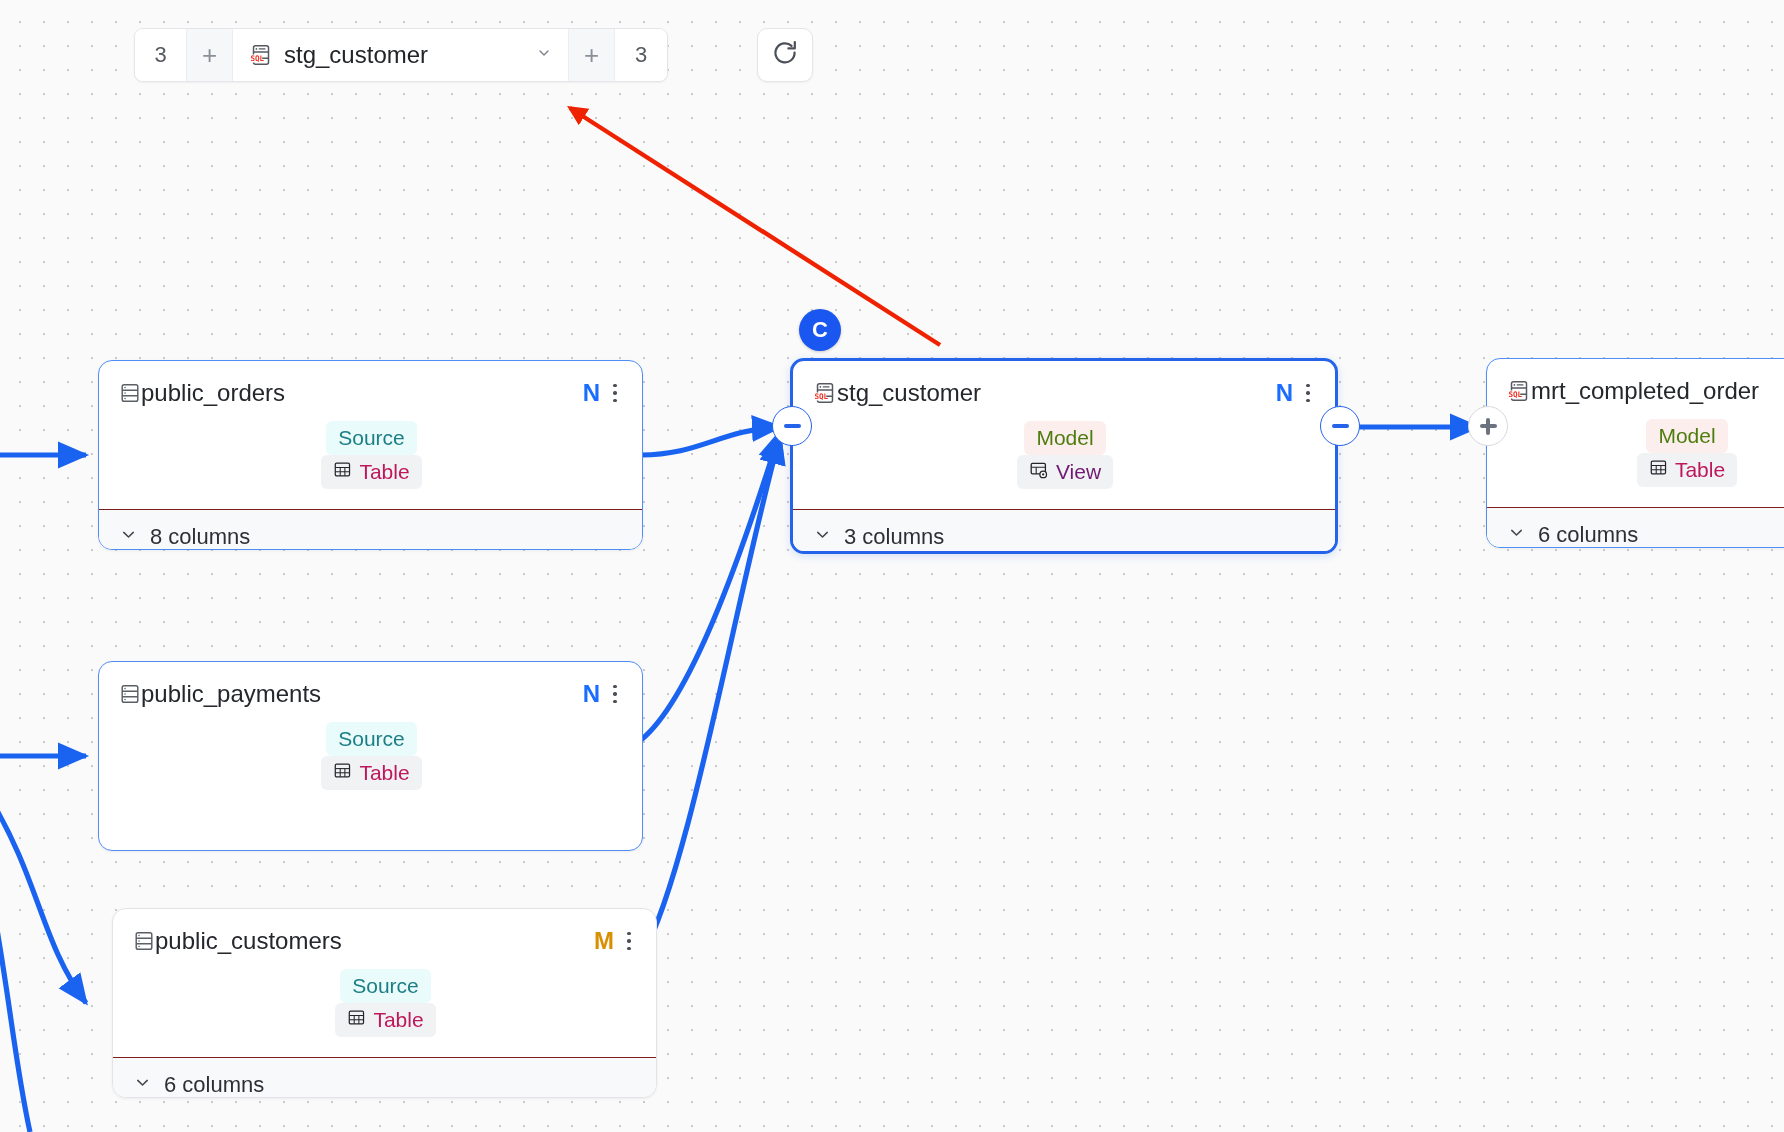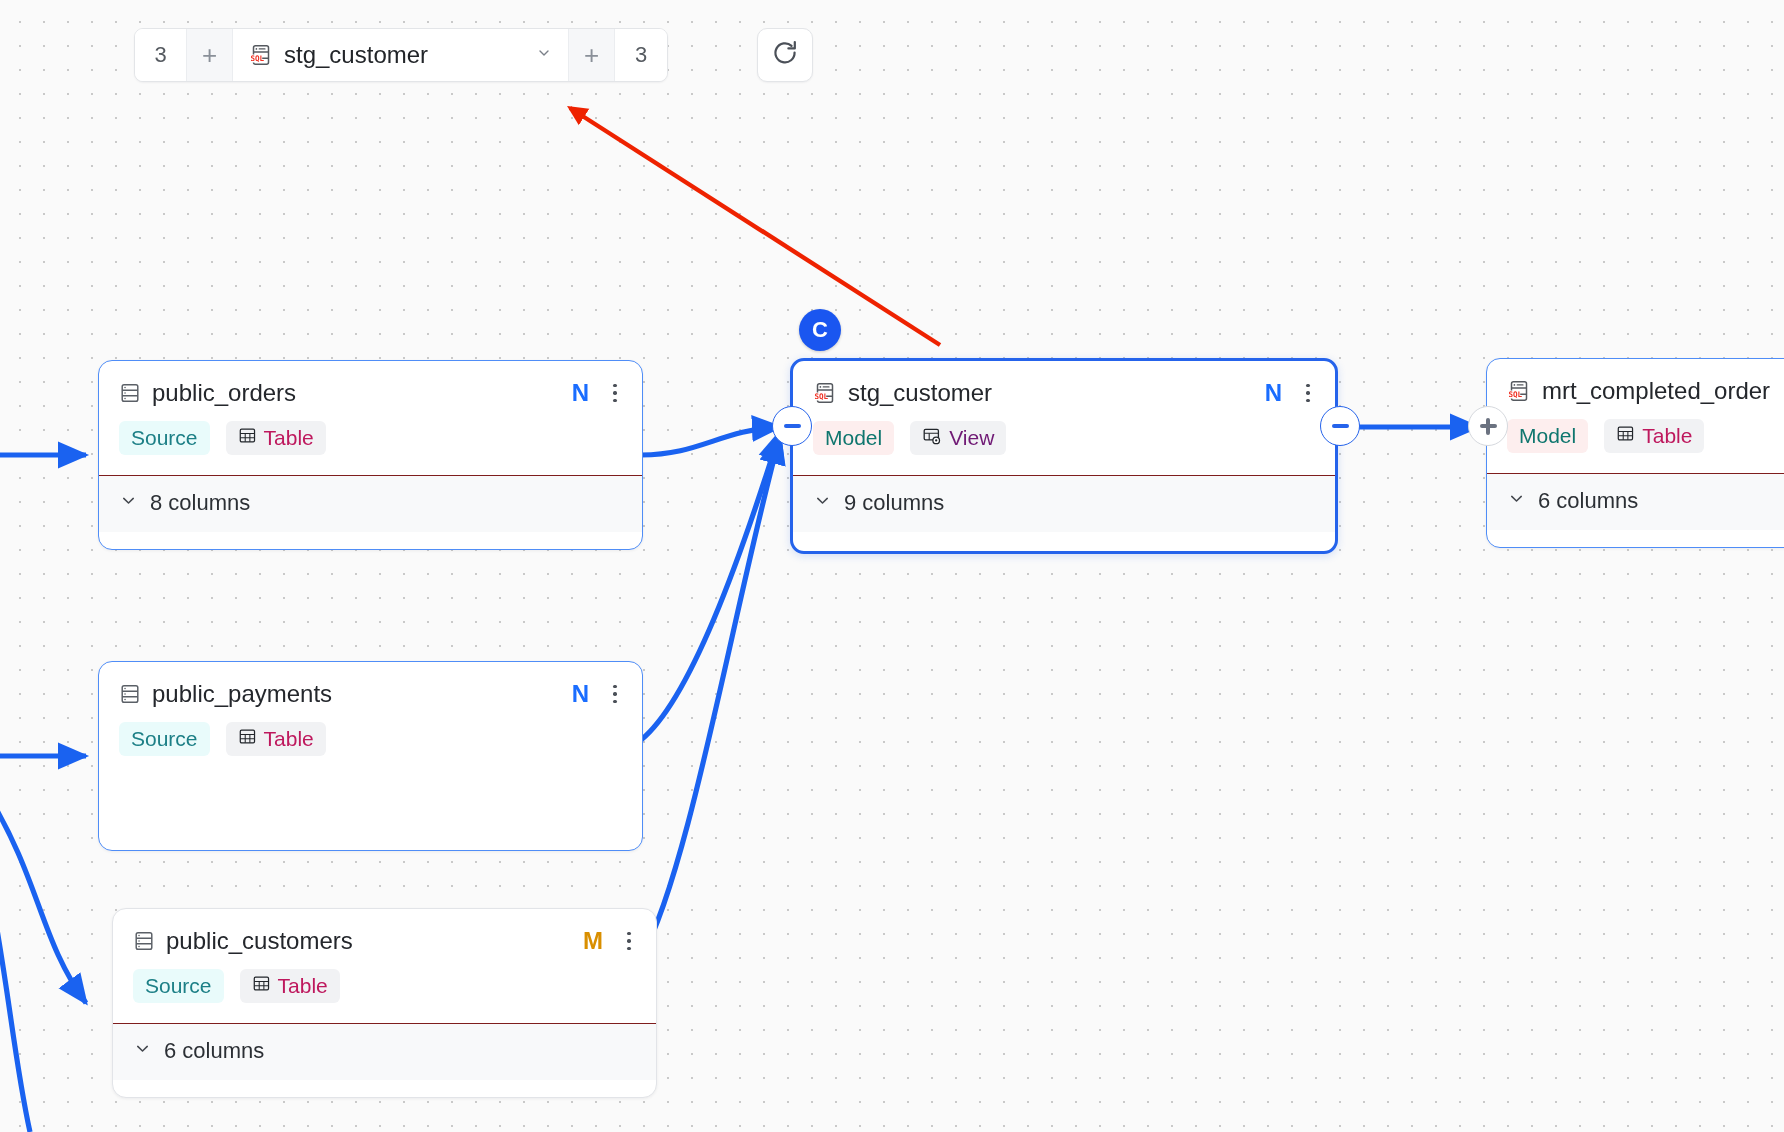--- a/index.html
+++ b/index.html
@@ -120,21 +120,20 @@
     box-shadow: 0 1px 3px rgba(16,24,40,0.06);
   }
   .node.selected {
     border: 3.5px solid #2563eb;
     box-shadow: 0 2px 8px rgba(37,99,235,0.18);
     z-index: 26;
   }
   .node-head {
     display: flex;
     align-items: center;
-    gap: 11px;
     padding: 18px 18px 4px 20px;
   }
   .node-title {
     font-size: 24px;
     color: #24272c;
     white-space: nowrap;
     overflow: hidden;
     flex: 1;
   }
   .node-flag {
@@ -153,35 +152,36 @@
     justify-content: center;
     gap: 4px;
     cursor: pointer;
     flex: 0 0 auto;
   }
   .kebab i { width: 3.4px; height: 3.4px; border-radius: 50%; background: #4b5058; display:block; }
 
   .node-badges {
     display: flex;
     align-items: center;
-    gap: 16px;
+    gap: 0;
     padding: 10px 18px 20px 20px;
+    flex-direction: column;
   }
   .badge {
     display: inline-flex;
     align-items: center;
     gap: 7px;
     height: 34px;
     padding: 0 12px;
     border-radius: 6px;
     font-size: 21px;
     white-space: nowrap;
   }
   .badge-source { background: #e9fbfb; color: #1c7f86; }
-  .badge-model  { background: #fdeeee; color: #0f766e; }
+  .badge-model  { background: #fdeeee; color: #4d7c0f; }
   .badge-table  { background: #f1f2f4; color: #be185d; }
   .badge-view   { background: #f1f2f4; color: #701a75; }
 
   .node-foot {
     display: flex;
     align-items: center;
     gap: 12px;
     padding: 14px 18px 16px 20px;
     background: #f8f9fa;
     border-top: 1px solid #7f1d1d;
@@ -475,21 +475,21 @@
         </span>
         <span>View</span>
       </span>
     </div>
     <div class="node-foot">
       <span>
         <svg width="19" height="19" viewBox="0 0 20 20" fill="none">
           <path d="M5 7.8 L10 12.6 L15 7.8" stroke="#43474d" stroke-width="1.6" stroke-linecap="round" stroke-linejoin="round"></path>
         </svg>
       </span>
-      <span>9 columns</span>
+      <span>3 columns</span>
     </div>
   </div>
 
   <div class="node plain" style="left:1486px; top:358px; width:400px; height:190px;">
     <div class="node-head">
       <span>
         <svg class="sqlicon" viewBox="0 0 24 24" fill="none">
           <rect x="4.5" y="2.8" width="15" height="18.4" rx="2" stroke="#55595f" stroke-width="1.5"></rect>
           <line x1="4.5" y1="9" x2="19.5" y2="9" stroke="#55595f" stroke-width="1.4"></line>
           <line x1="4.5" y1="15.2" x2="19.5" y2="15.2" stroke="#55595f" stroke-width="1.4"></line>

